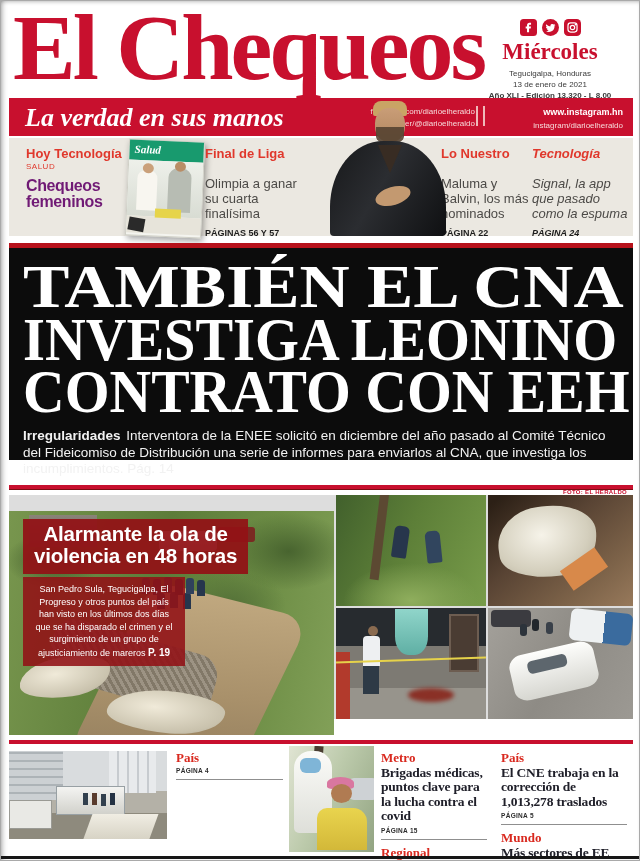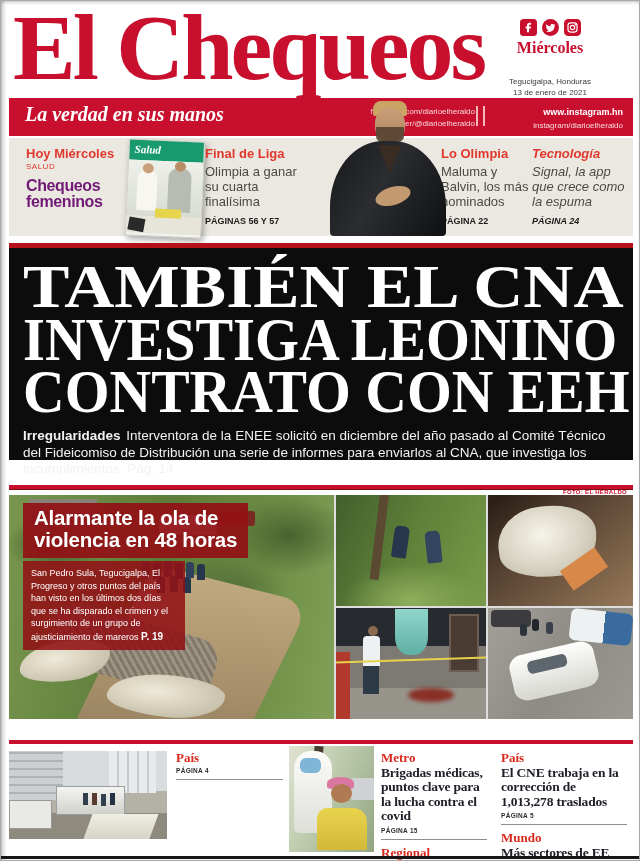--- a/index.html
+++ b/index.html
@@ -8,43 +8,43 @@
         box-shadow:inset 4px 0 6px -4px rgba(0,0,0,.45), inset 0 3px 5px -3px rgba(0,0,0,.3);
         font-family:"Liberation Sans",sans-serif;}
   .abs{position:absolute;}
 
   
   .logo{left:12px;top:6px;width:480px;font-family:"Liberation Serif",serif;font-weight:bold;
         font-size:94px;line-height:.86;color:#c8102e;letter-spacing:-3px;}
   .mast-right{right:14px;top:18px;width:150px;text-align:center;}
   .soc-row{display:flex;justify-content:center;gap:5px;margin-bottom:3px;}
   .soc-row svg{display:block;}
-  .day{font-family:"Liberation Serif",serif;font-weight:bold;font-size:16px;color:#c8102e;margin-bottom:20px;}
+  .day{font-family:"Liberation Serif",serif;font-weight:bold;font-size:23px;color:#c8102e;margin-bottom:4px;}
   .mast-meta{font-size:8px;color:#3a3a3a;line-height:1.35;}
   .mast-meta .b{font-weight:bold;}
 
   
   .banner{left:8px;top:97px;width:624px;height:38px;background:#c8102e;z-index:1;}
   .slogan{position:absolute;left:16px;top:5px;color:#fff;font-family:"Liberation Serif",serif;
-          font-style:italic;font-weight:bold;font-size:20px;}
+          font-style:italic;font-weight:bold;font-size:26px;}
   .ban-soc{position:absolute;right:158px;top:8px;text-align:right;color:#f6d9d9;font-size:8px;line-height:1.55;}
   .ban-div{position:absolute;right:148px;top:8px;width:5px;height:20px;
            border-left:2px solid #efb9b9;border-right:2px solid #efb9b9;}
   .ban-site{position:absolute;right:10px;top:8px;text-align:right;font-size:8px;line-height:1.55;color:#f6d9d9;}
   .ban-site .w{font-weight:bold;color:#fff;font-size:9px;}
 
   
   .strip{left:8px;top:137px;width:624px;height:98px;background:#ebe8e1;}
   .kick{color:#e0382c;font-weight:bold;font-size:13px;line-height:1.05;}
   .t-col{position:absolute;top:9px;}
   .col-sg{left:17px;width:100px;}
   .sg-sec{color:#e0382c;font-size:8px;letter-spacing:.5px;margin-top:1px;}
   .sg-title{margin-top:7px;font-size:16px;font-weight:bold;color:#701a75;line-height:1.0;letter-spacing:-.4px;}
   .col-b{width:105px;}
-  .t-body{margin-top:3px;font-size:13px;color:#4c4a47;line-height:1.18;}
+  .t-body{margin-top:15px;font-size:13px;color:#4c4a47;line-height:1.18;}
   .t-page{margin-top:6px;font-size:9px;font-weight:bold;color:#1d1d1d;}
   .c2{left:196px;} .c3{left:432px;width:92px;} .c4{left:523px;width:100px;font-style:italic;}
 
   
   .cover{left:118px;top:2px;width:74px;height:95px;background:#f4f4ef;transform:rotate(2.5deg);
          box-shadow:2px 3px 6px rgba(0,0,0,.35);border:1px solid #cfcfc6;}
   .cov-head{height:20px;background:#189a6e;color:#fff;font-family:"Liberation Serif",serif;
             font-style:italic;font-weight:bold;font-size:11px;padding:3px 0 0 5px;box-sizing:border-box;}
   .cov-body{position:relative;height:56px;background:linear-gradient(#eef0ea,#d8dcd3);}
   .cf1{position:absolute;left:9px;top:10px;width:20px;height:40px;background:#f8f6f0;border-radius:8px 8px 0 0;}
@@ -77,26 +77,26 @@
   .deck{margin:10px 16px 0 14px;color:#f2f2f2;font-size:13.5px;line-height:1.22;}
   .deck .b{font-weight:bold;margin-right:2px;}
 
   
   .rule-red{left:8px;top:484px;width:624px;height:4px;background:#c8102e;border-bottom:1px solid #7c0d13;}
   .credit{top:488px;right:12px;font-size:6px;color:#c8102e;font-weight:bold;letter-spacing:.3px;}
 
   
   .collage{left:8px;top:494px;width:624px;height:224px;background:#ddd;}
   .ph{position:absolute;overflow:hidden;}
-  .ph-big{left:0;top:0;width:325px;height:224px;
+  .ph-big{left:0;top:16px;width:325px;height:224px;
     background:
       radial-gradient(70px 40px at 14% 22%,#3e592a,transparent 70%),
       radial-gradient(90px 55px at 86% 18%,#48642f,transparent 70%),
       radial-gradient(80px 50px at 68% 42%,#547138,transparent 70%),
-      linear-gradient(100deg,#78964e,#5c7c39 45%,#6e8e46 75%,#82a058);}
+      linear-gradient(100deg,#78964e,#5c7c39 45%,#6e8e46 75%,#82a058); text-align: center;}
   .shack{position:absolute;left:6%;top:2%;width:68px;height:32px;background:linear-gradient(#8a8378,#6d665b);}
   .pickup-w{position:absolute;left:46%;top:9%;width:58px;height:20px;background:linear-gradient(#f0f0ee,#cccccc);border-radius:4px;}
   .car-d{position:absolute;left:64%;top:7%;width:38px;height:15px;background:#7a2a22;border-radius:3px;}
   .dirt{position:absolute;left:30%;top:36%;width:50%;height:85%;border-radius:28px;
         background:linear-gradient(170deg,#c2aa81,#a8906a 55%,#8d795a);transform:rotate(14deg) skewX(-12deg);}
   .gravel{position:absolute;left:12%;top:56%;width:52%;height:62px;border-radius:22px;opacity:.9;
           background:repeating-linear-gradient(45deg,#7d7567 0 3px,#9b9386 3px 6px);transform:rotate(16deg);}
   .cops{position:absolute;left:41%;top:30%;width:8px;height:16px;background:#2f415c;border-radius:3px 3px 0 0;
         box-shadow:11px 1px 0 #26364d,22px -1px 0 #31435f,33px 1px 0 #223148,44px 0 0 #2f415c,
                    55px 2px 0 #26364d,15px 15px 0 #223148,28px 14px 0 #2f415c,41px 15px 0 #26364d;}
@@ -232,21 +232,21 @@
     </div>
     <div class="ban-div"></div>
     <div class="ban-site">
       <div class="w">www.instagram.hn</div>
       <div>instagram/diarioelheraldo</div>
     </div>
   </div>
 
   <div class="abs strip">
     <div class="t-col col-sg">
-      <div class="kick">Hoy Miércoles</div>
+      <div class="kick">Hoy Tecnología</div>
       <div class="sg-sec">SALUD</div>
       <div class="sg-title">Chequeos femeninos</div>
     </div>
 
     <div class="abs cover">
       <div class="cov-head">Salud</div>
       <div class="cov-body">
         <span class="cf1"></span>
         <span class="cf2"></span>
       </div>
@@ -256,28 +256,28 @@
       </div>
     </div>
 
     <div class="t-col col-b c2">
       <div class="kick">Final de Liga</div>
       <div class="t-body">Olimpia a ganar su cuarta finalísima</div>
       <div class="t-page">PÁGINAS 56 Y 57</div>
     </div>
 
     <div class="t-col col-b c3">
-      <div class="kick">Lo Olimpia</div>
+      <div class="kick">Lo Nuestro</div>
       <div class="t-body">Maluma y Balvin, los más nominados</div>
       <div class="t-page">PÁGINA 22</div>
     </div>
 
     <div class="t-col col-b c4">
       <div class="kick">Tecnología</div>
-      <div class="t-body">Signal, la app que crece como la espuma</div>
+      <div class="t-body">Signal, la app que pasado como la espuma</div>
       <div class="t-page">PÁGINA 24</div>
     </div>
   </div>
 
   <div class="abs maluma">
     <span class="m-hair"></span>
     <span class="m-head"></span>
     <span class="m-beard"></span>
     <span class="m-jacket"></span>
     <span class="m-v"></span>

